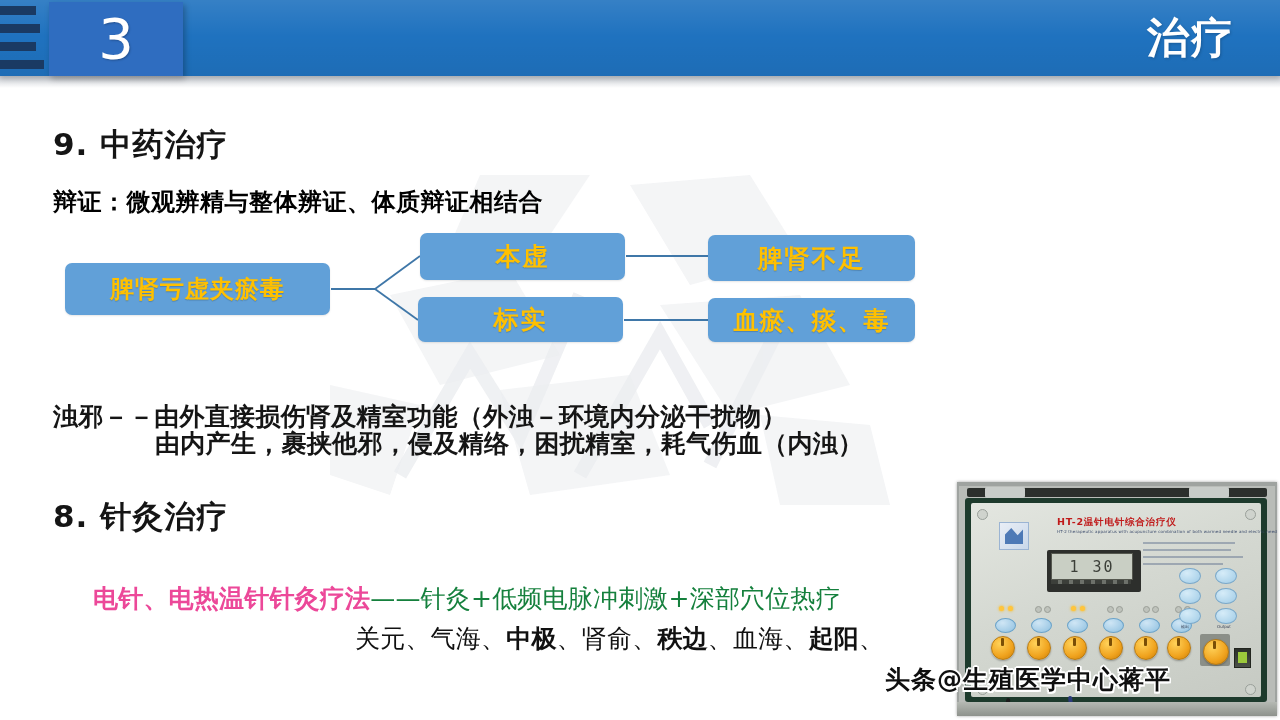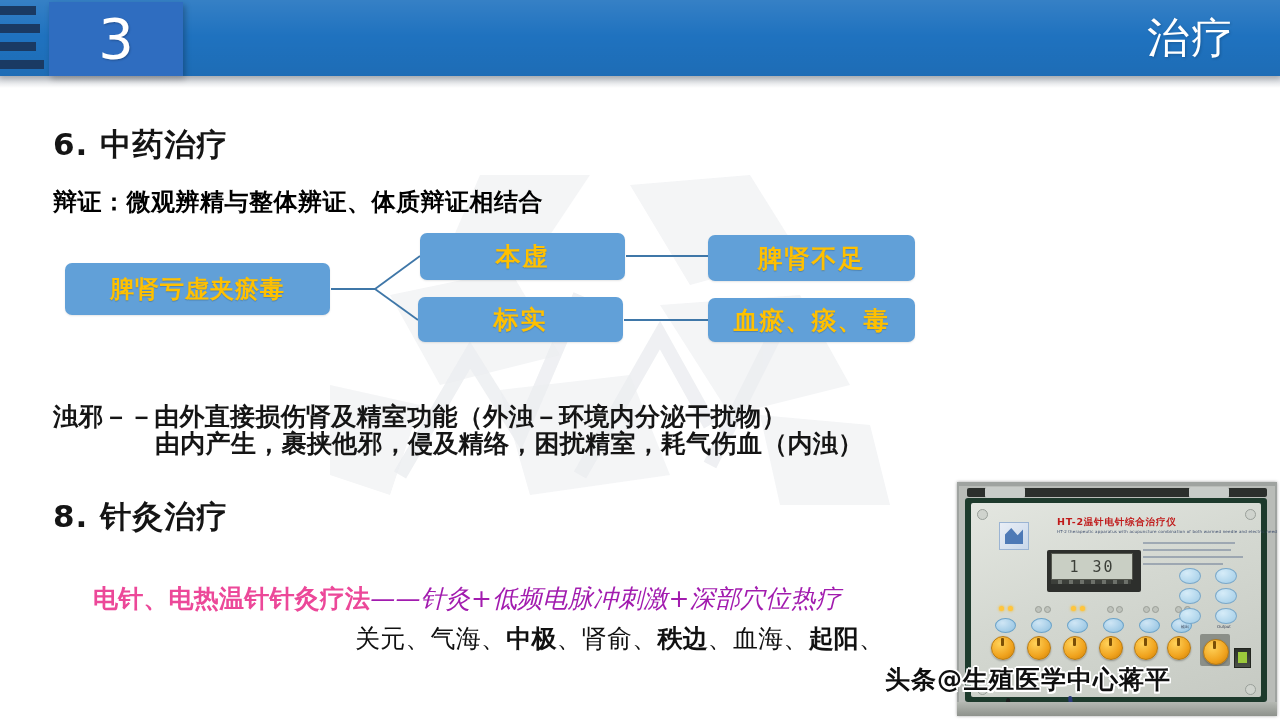--- a/index.html
+++ b/index.html
@@ -50,21 +50,21 @@
     text-shadow:1px 1px 2px rgba(0,0,0,.25);
   }
   #hdr-en{
     position:absolute;right:215px;top:20px;
     color:#eaf3fb;font-size:27px;letter-spacing:.6px;font-weight:400;
     font-family:"DejaVu Sans","Liberation Sans",sans-serif;
     text-shadow:1px 1px 2px rgba(0,0,0,.18);
   }
   #hdr-cn{
     position:absolute;right:45px;top:10px;
-    color:#ffffff;font-size:42px;font-weight:400;letter-spacing:2px;
+    color:#ffffff;font-size:42px;font-weight:700;letter-spacing:2px;
     text-shadow:1px 1px 3px rgba(0,0,0,.2);
   }
   #hdr-shadow{
     position:absolute;left:0;top:76px;width:1280px;height:12px;
     background:linear-gradient(180deg,rgba(120,130,145,.42) 0%,rgba(255,255,255,0) 100%);
     pointer-events:none;
   }
 
   
   .h2{
@@ -84,21 +84,21 @@
   }
   #para2{
     position:absolute;left:155px;top:427px;
     color:#151515;font-weight:bold;font-size:25px;letter-spacing:.3px;white-space:nowrap;
   }
 
   #acu-line1{
     position:absolute;left:93px;top:582px;font-size:25px;white-space:nowrap;letter-spacing:.2px;
   }
   #acu-line1 .red{color:#ec4899;font-weight:bold;}
-  #acu-line1 .grn{color:#a21caf;font-weight:normal;font-style:italic;}
+  #acu-line1 .grn{color:#15803d;font-weight:normal;}
   #acu-line2{
     position:absolute;left:355px;top:622px;font-size:25px;color:#111;white-space:nowrap;letter-spacing:.2px;
   }
   #acu-line2 .b{font-weight:bold;}
   #acu-line2 .n{font-weight:normal;}
 
   
   #diagram{position:absolute;left:0;top:0;width:1280px;height:720px;pointer-events:none;}
   .dbox{
     position:absolute;background:#61a0d8;border-radius:7px;
@@ -268,21 +268,21 @@
     </div>
 
     <div id="num-badge">
       <span>3</span>
     </div>
 
     <div id="hdr-cn">治疗</div>
   </div>
   <div id="hdr-shadow"></div>
 
-  <div class="h2" id="h-tcm">6. 中药治疗</div>
+  <div class="h2" id="h-tcm">9. 中药治疗</div>
   <div id="dialectic">辩证：微观辨精与整体辨证、体质辩证相结合</div>
 
   <svg id="diagram" xmlns="http://www.w3.org/2000/svg">
     <g stroke="#3f77a8" stroke-width="1.8" fill="none">
 
       <path d="M331 289 L375 289"></path>
       <path d="M375 289 L420 256"></path>
       <path d="M375 289 L418 320"></path>
 
       <path d="M626 256 L708 256"></path>

